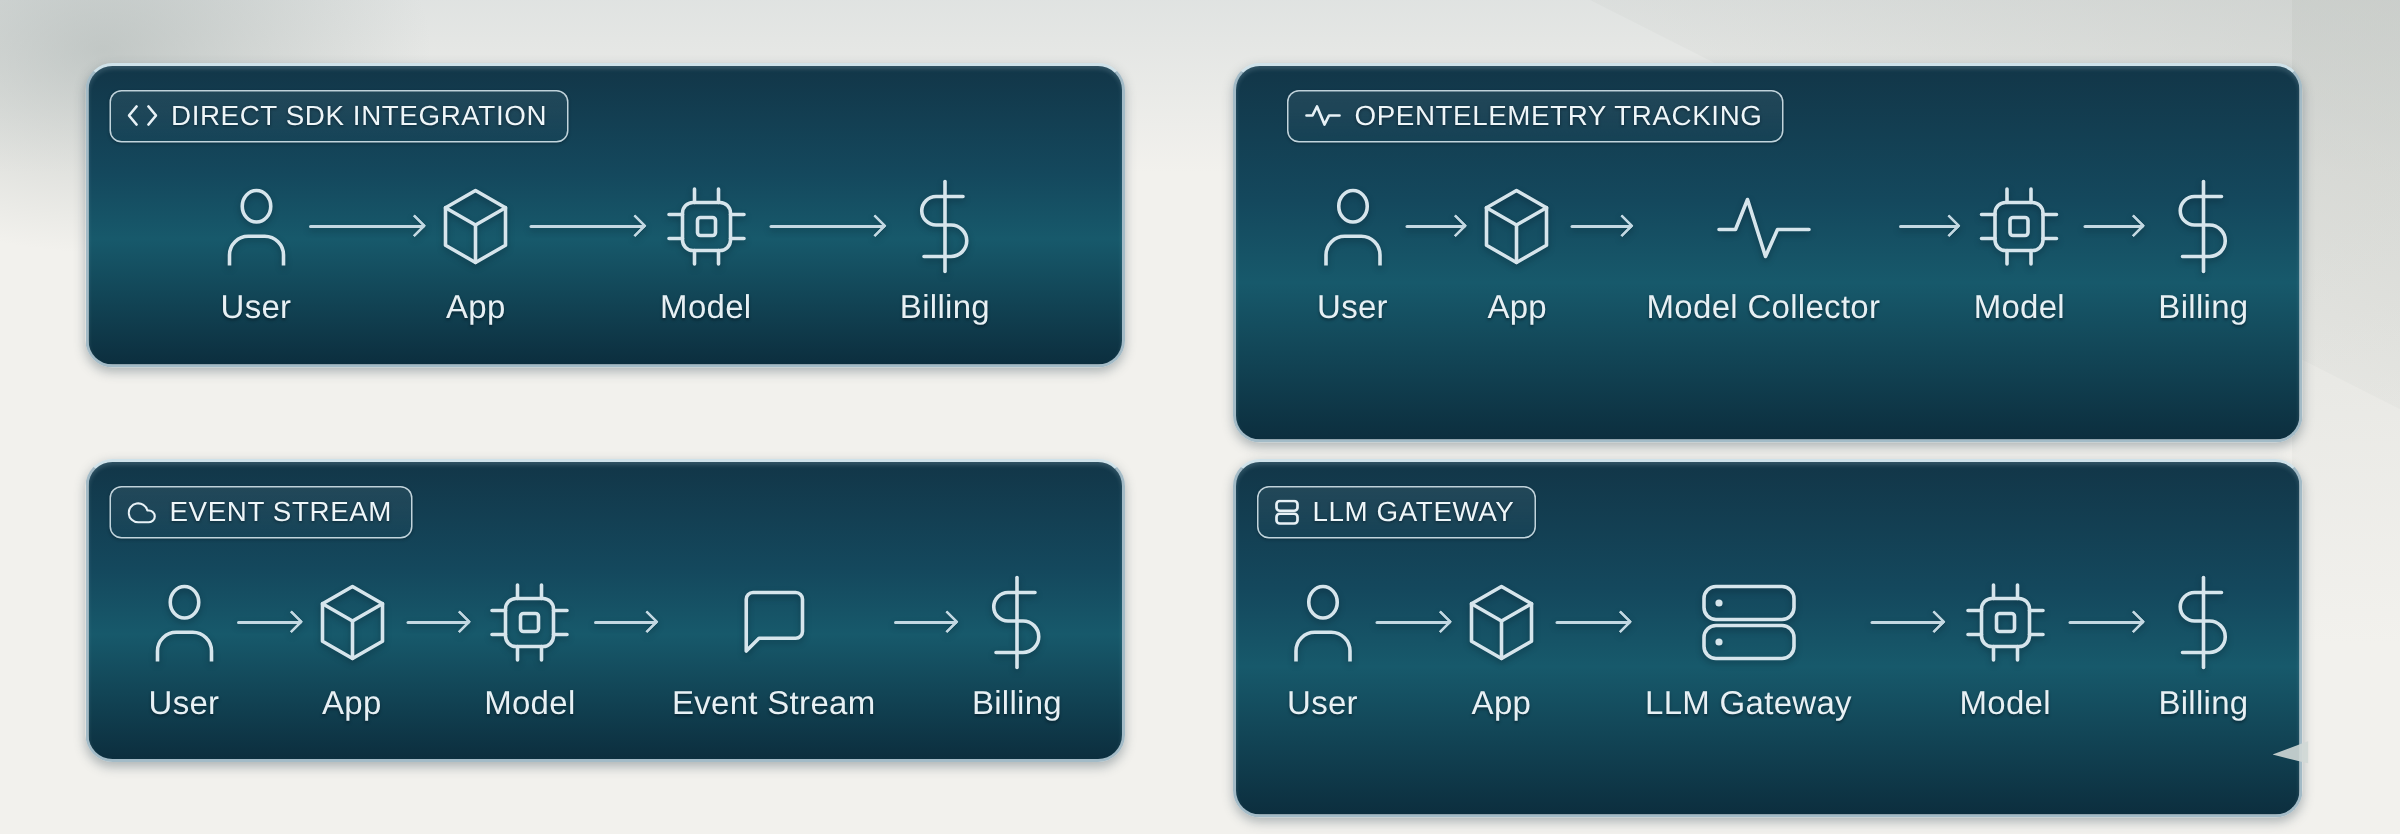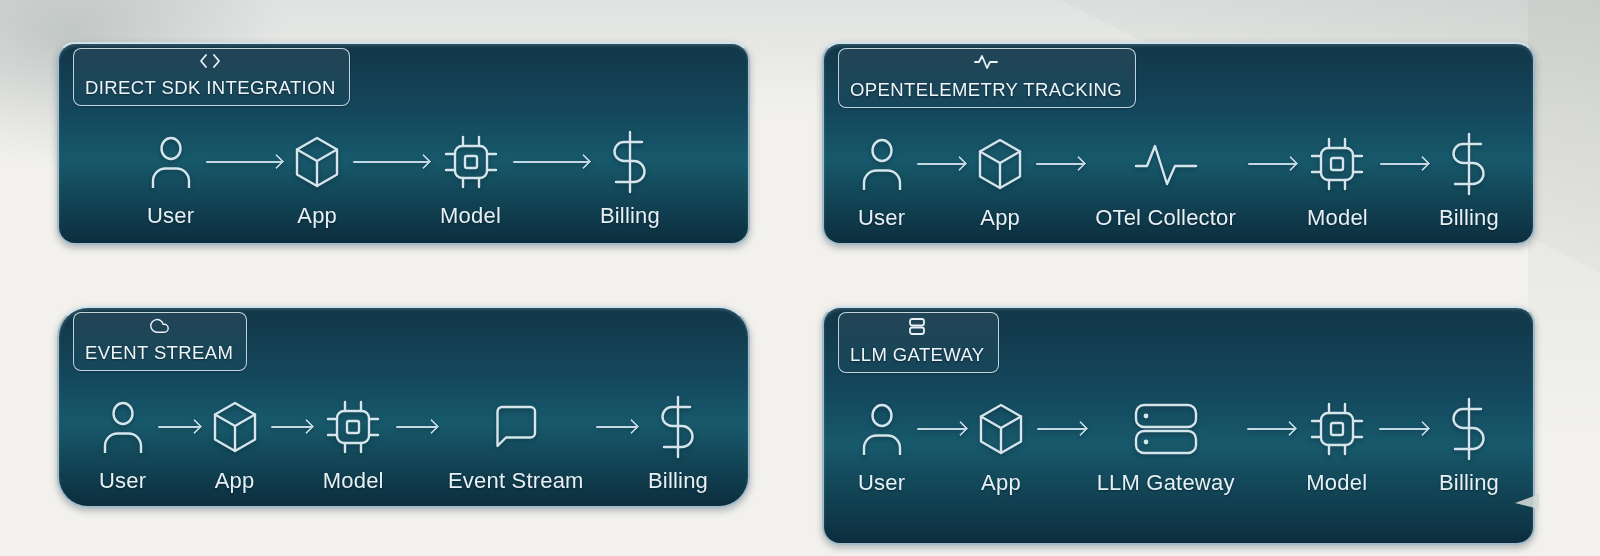--- a/index.html
+++ b/index.html
@@ -20,33 +20,32 @@
     background:linear-gradient(180deg, rgba(198,202,198,0.5), rgba(198,202,198,0)); }
 
   .panel {
     position:absolute; border-radius:18px;
     background:linear-gradient(180deg, #123648 0%, #14485d 36%, #17596b 58%, #0c2e3e 100%);
     border:2px solid #a3bbc7; border-top-color:#cfe2ea;
     box-shadow:0 3px 7px rgba(50,70,80,0.35), inset 0 2px 3px rgba(200,230,240,0.18);
     box-sizing:border-box;
   }
   .panel-0 { left:57px;  top:42px;  width:693px; height:203px; }
-  .panel-1 { left:822px; top:42px;  width:713px; height:203px; }
-  .panel-2 { left:57px;  top:306px; width:693px; height:202px;border-radius:31px; }
+  .panel-1 { left:822px; top:42px;  width:713px; height:253px;padding-left:20px; }
+  .panel-2 { left:57px;  top:306px; width:693px; height:202px; }
   .panel-3 { left:822px; top:306px; width:713px; height:239px; }
 
   .badge {
     display:inline-flex; align-items:center; gap:9px;
-    margin:4px 0 0 14px; padding:5px 13px 6px 11px;
+    margin:16px 0 0 14px; padding:5px 13px 6px 11px;
     border:1.5px solid rgba(223,237,243,0.85); border-radius:8px;
     color:#eef6f9; font-size:18.5px; letter-spacing:0.4px;
     text-shadow:0 1px 2px rgba(0,15,25,0.55);
     background:linear-gradient(180deg, rgba(255,255,255,0.07), rgba(255,255,255,0.01));
     box-shadow:0 1px 2px rgba(0,20,30,0.3);
-    flex-direction:column;
   }
   .badge svg { stroke:#e7f1f6; stroke-width:1.8; fill:none; stroke-linecap:round; stroke-linejoin:round; }
 
   .flow { display:flex; align-items:flex-start; margin-top:24px; }
   .flow.pad-wide   { padding:0 88px; }
   .flow.pad-narrow { padding:0 34px; }
   .flow.pad-mid    { padding:0 40px; }
   .node { display:flex; flex-direction:column; align-items:center; flex:0 0 auto; }
   .icon-box { height:64px; display:flex; align-items:center; justify-content:center;
     filter:drop-shadow(0 2px 2px rgba(0,18,28,0.35)); }
@@ -154,21 +153,21 @@
           </span>
         <span class="label">App</span>
       </div>
       <div class="arrow"></div>
       <div class="node">
         <span class="icon-box">
             <svg width="64" height="48" viewBox="0 0 64 48">
           <polyline points="2,26 13,26 21,6 33,44 41,26 62,26"></polyline>
         </svg>
           </span>
-        <span class="label">OTel Collector</span>
+        <span class="label">Model Collector</span>
       </div>
       <div class="arrow"></div>
       <div class="node">
         <span class="icon-box">
             <svg width="56" height="56" viewBox="0 0 56 56">
           <rect x="12" y="12" width="32" height="32" rx="7"></rect>
           <rect x="22" y="22" width="12" height="12" rx="2"></rect>
           <path d="M20,12 V3 M36,12 V3 M20,44 V53 M36,44 V53 M12,20 H3 M12,36 H3 M44,20 H53 M44,36 H53"></path>
         </svg>
           </span>

